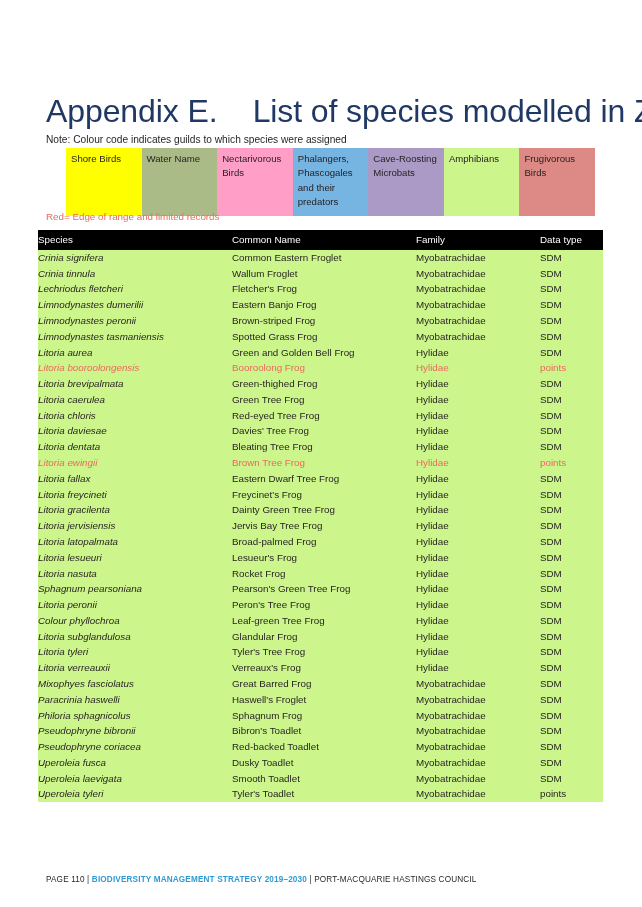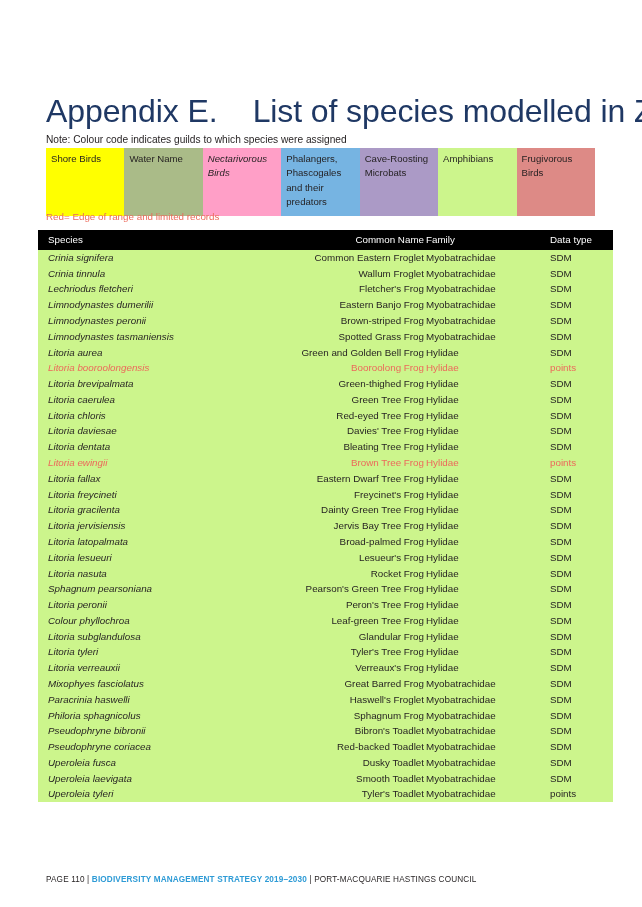--- a/index.html
+++ b/index.html
@@ -100,23 +100,23 @@
   .species-table tbody td {
     background: #ccf58c;
     font-size: 9.8px;
     line-height: 11px;
     padding: 2.4px 0 2.4px 0;
     color: #231f20;
     white-space: nowrap;
     overflow: hidden;
   }
   .species-table td.col-species,
-  .species-table th.col-species { padding-left: 10px; width: 192px; }
+  .species-table th.col-species { width: 192px; }
   .species-table td.col-common,
-  .species-table th.col-common  { padding-left: 2px;  width: 182px; text-align: right; }
+  .species-table th.col-common  { padding-left: 2px;  width: 182px; }
   .species-table td.col-family,
   .species-table th.col-family  { padding-left: 2px;  width: 122px; }
   .species-table td.col-datatype,
   .species-table th.col-datatype{ padding-left: 2px;  width: 63px;  }
 
   .species-table td.col-species { font-style: italic; }
 
   tr.red-row td { color: #ec6a5b; }
 
   
@@ -141,23 +141,23 @@
 </head>
 <body>
 
 <div id="page">
 
   <div class="page-title">Appendix E.    List of species modelled in Zonation</div>
 
   <div class="note-line">Note: Colour code indicates guilds to which species were assigned</div>
 
   <div class="legend" id="legend-strip">
-      <div class="legend-cell" style="background: rgb(255, 255, 0);"><span>Shore Birds</span></div>
+      <div class="legend-cell" style="background: rgb(255, 255, 0); margin-left: 20px;"><span>Shore Birds</span></div>
       <div class="legend-cell" style="background: rgb(170, 187, 136);"><span>Water Name</span></div>
-      <div class="legend-cell" style="background: rgb(255, 159, 199); font-style: italic;"><span>Nectarivorous Birds</span></div>
+      <div class="legend-cell" style="background: rgb(255, 159, 199);"><span>Nectarivorous Birds</span></div>
       <div class="legend-cell" style="background: rgb(118, 180, 226);"><span>Phalangers, Phascogales and their predators</span></div>
       <div class="legend-cell" style="background: rgb(171, 154, 198);"><span>Cave-Roosting Microbats</span></div>
       <div class="legend-cell" style="background: rgb(204, 245, 140);"><span>Amphibians</span></div>
       <div class="legend-cell" style="background: rgb(221, 138, 134);"><span>Frugivorous Birds</span></div>
     </div>
 
   <div class="red-note">Red= Edge of range and limited records</div>
 
   <table class="species-table">
     <thead>

